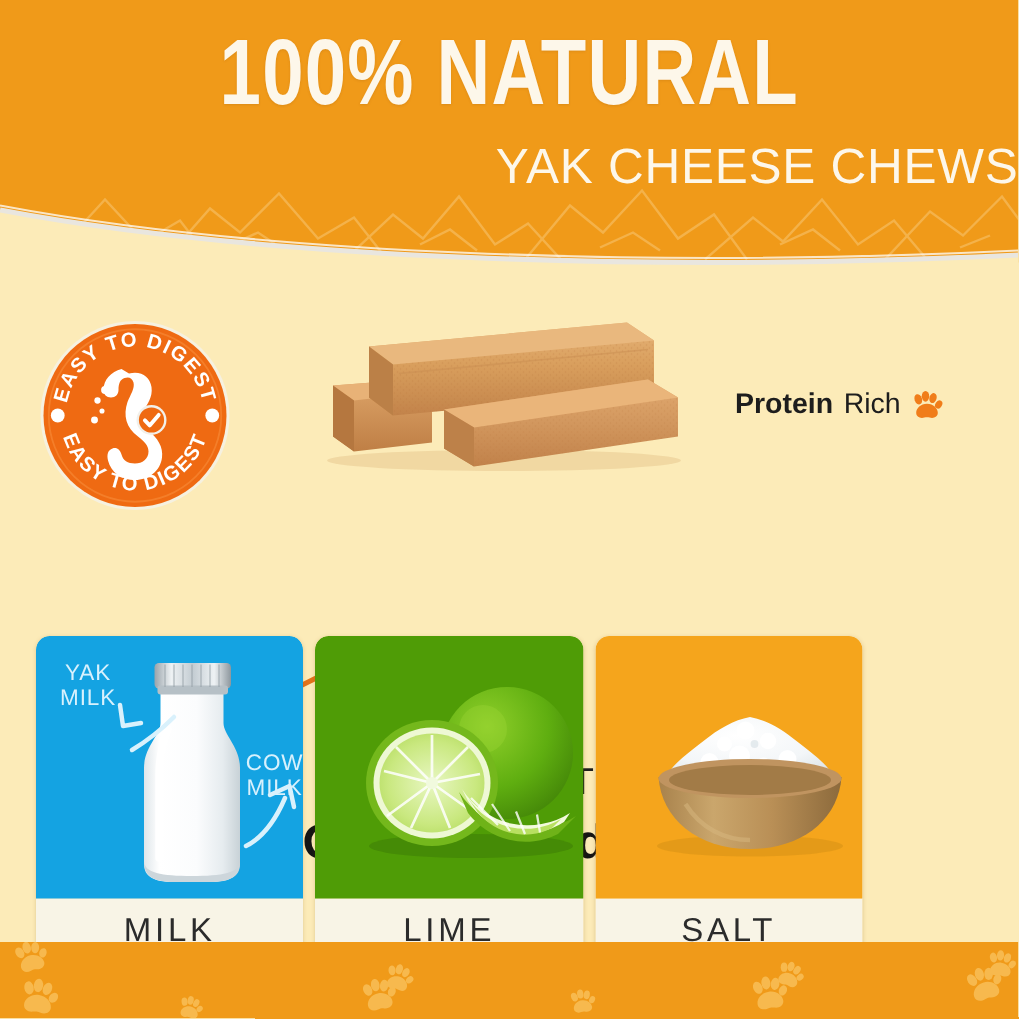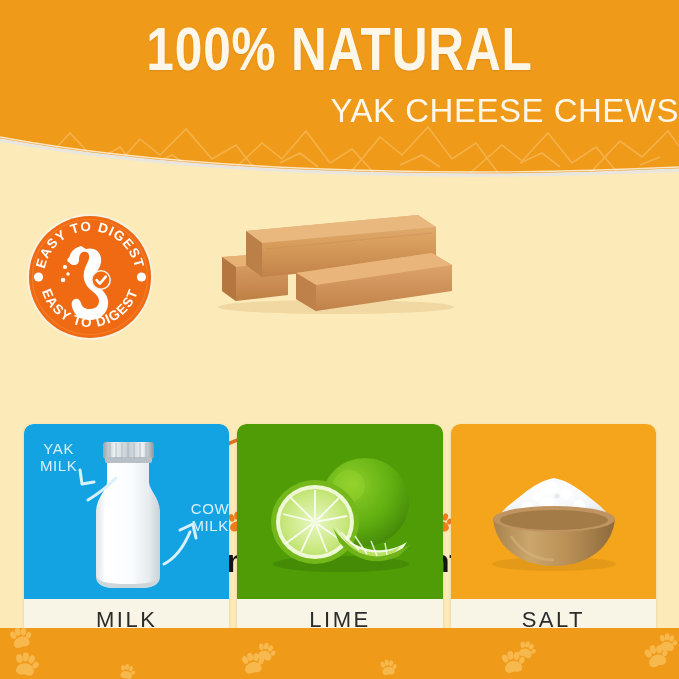--- a/index.html
+++ b/index.html
@@ -78,21 +78,21 @@
   .madewith .mw-text{
     font-size:25px;letter-spacing:1.2px;color:#1d1d1d;font-weight:normal;
   }
   .only4{
     position:absolute;left:0;top:368px;width:679px;text-align:center;
     font-size:32px;font-weight:bold;color:#141414;letter-spacing:-.2px;
   }
 
   
   .cards{
-    position:absolute;left:24px;top:424px;width:632px;height:217px;
+    position:absolute;left:24px;top:424px;width:551px;height:217px;
     display:flex;gap:8px;
   }
   .card{
     flex:1;display:flex;flex-direction:column;
     border-radius:9px;overflow:hidden;
     box-shadow:0 1px 3px rgba(120,80,10,.20);
   }
   .card-img{
     position:relative;flex:1;overflow:hidden;
     border-top-left-radius:9px;border-top-right-radius:9px;
@@ -233,20 +233,35 @@
 
         <g>
           <path d="M100 78 L236 58 L256 70 L256 96 L120 116 L100 104 Z" fill="url(#gR)"></path>
           <path d="M100 78 L236 58 L256 70 L120 90 Z" fill="#eab57a"></path>
           <path d="M120 90 L256 70 L256 96 L120 116 Z" fill="url(#tex)" opacity=".75"></path>
           <path d="M100 78 L120 90 L120 116 L100 104 Z" fill="#bd8149"></path>
         </g>
       </svg>
     </div>
 
+    <div class="protein">
+      <span class="b">Protein</span>
+      <span class="r">Rich</span>
+      <svg width="22" height="20" viewBox="0 0 22 20">
+        <g fill="#f07d1a">
+          <ellipse cx="5.2" cy="6.2" rx="2.5" ry="3.5" transform="rotate(-18 5.2 6.2)"></ellipse>
+          <ellipse cx="10" cy="4.2" rx="2.5" ry="3.6"></ellipse>
+          <ellipse cx="15" cy="5.4" rx="2.4" ry="3.4" transform="rotate(16 15 5.4)"></ellipse>
+          <ellipse cx="18.8" cy="9.6" rx="2.2" ry="2.9" transform="rotate(32 18.8 9.6)"></ellipse>
+          <path d="M11 9.2 c4.2 0 7.2 3 7.2 6 c0 2.6 -2.6 4 -5.4 3.2
+                   c-1.4 -.4 -2.2 -.4 -3.6 0 c-2.8 .8 -5.4 -.6 -5.4 -3.2
+                   c0 -3 3 -6 7.2 -6 z"></path>
+        </g>
+      </svg>
+    </div>
 
     <svg class="arrow-left" width="130" height="70" viewBox="0 0 130 70">
       <path d="M125 8 C96 10 62 34 24 49" fill="none" stroke="#e2721a" stroke-width="3.4" stroke-linecap="round"></path>
       <path d="M38 40 L20 50 L40 55" fill="none" stroke="#e2721a" stroke-width="3.4" stroke-linecap="round" stroke-linejoin="round"></path>
     </svg>
 
     <svg class="arrow-right" width="120" height="70" viewBox="0 0 120 70">
       <path d="M4 60 C34 54 62 36 82 10" fill="none" stroke="#e2721a" stroke-width="3.4" stroke-linecap="round"></path>
       <path d="M62 12 L84 7 L80 29" fill="none" stroke="#e2721a" stroke-width="3.4" stroke-linecap="round" stroke-linejoin="round"></path>
     </svg>

